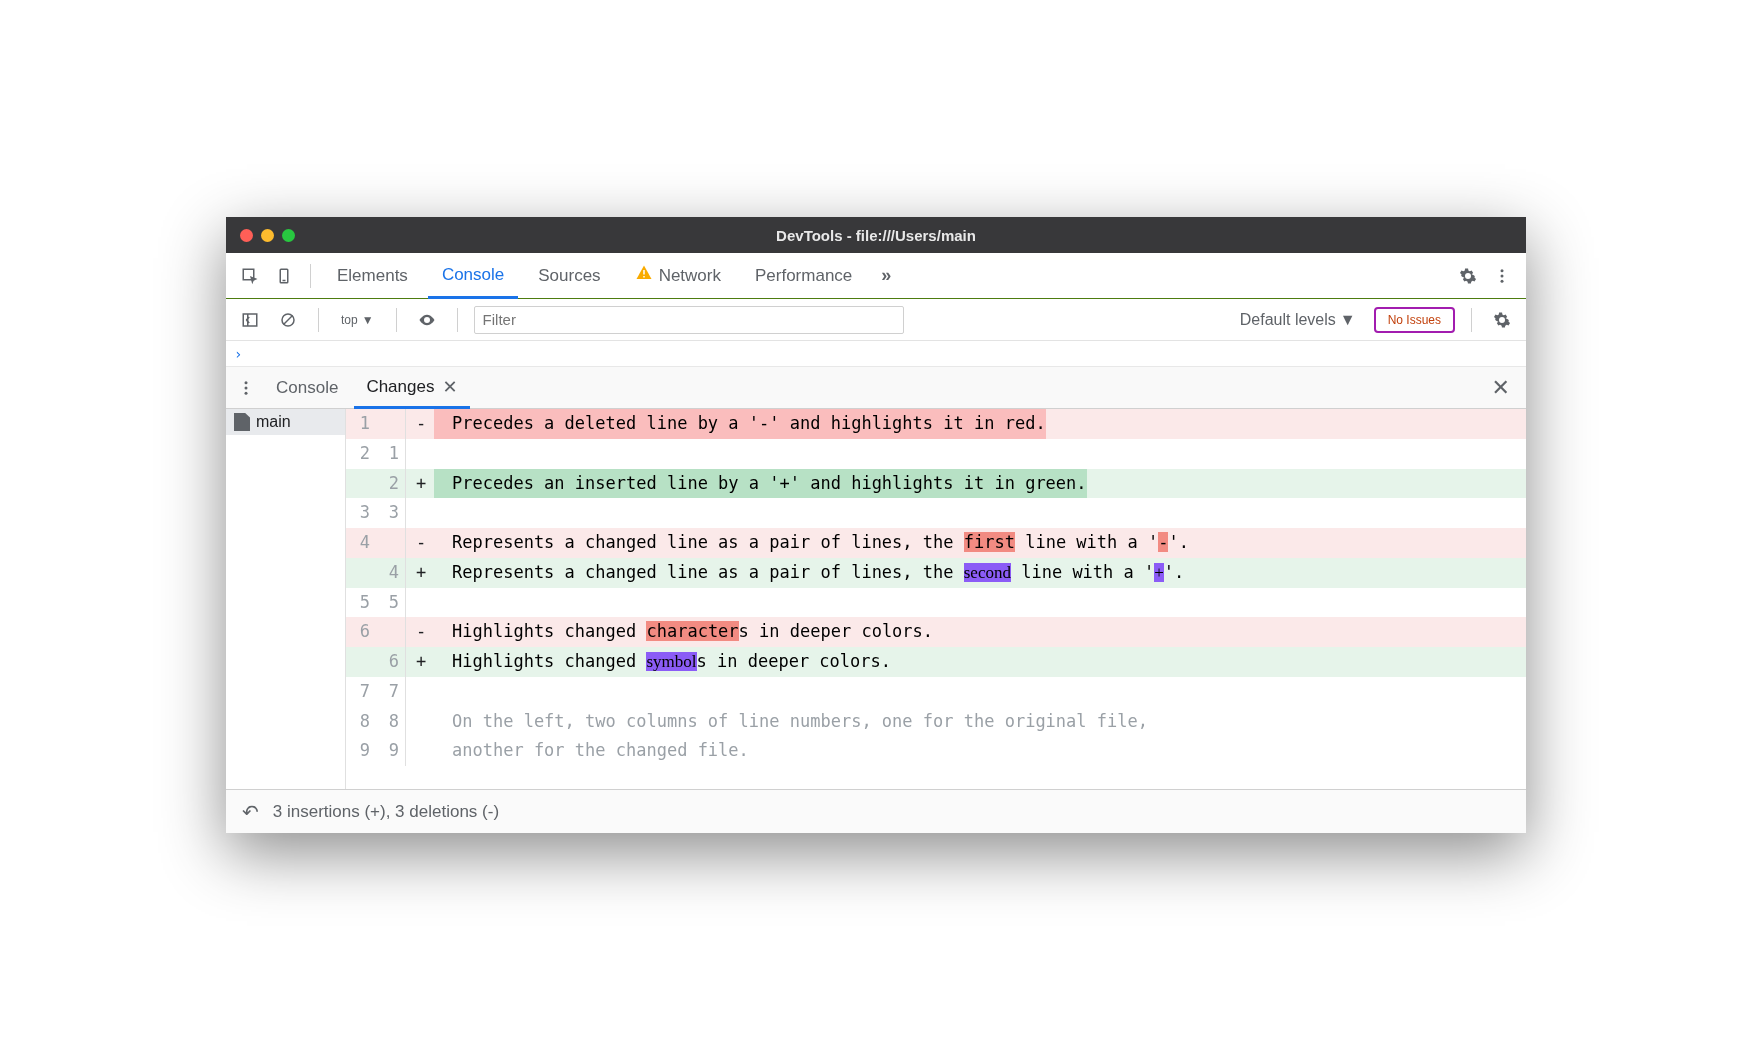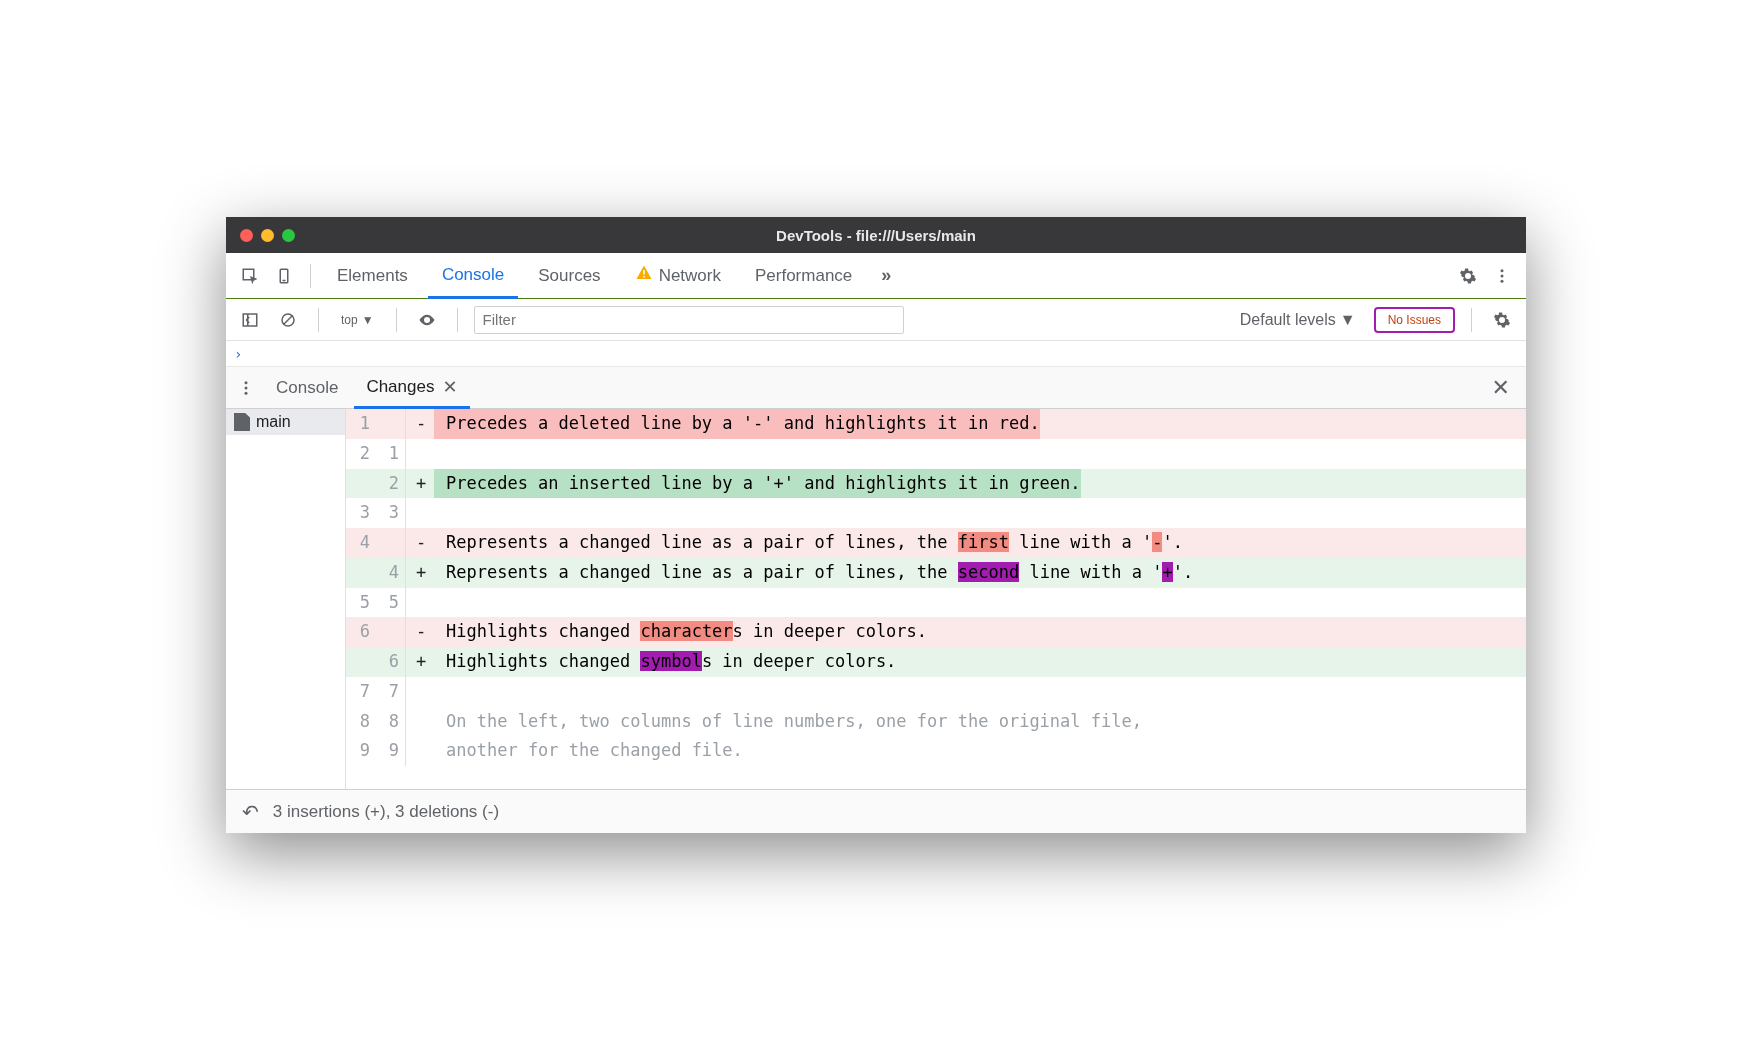--- a/index.html
+++ b/index.html
@@ -38,31 +38,31 @@
 .file-tree { width: 120px; border-right: 1px solid #e0e0e0; background: #fff; }
 .file-item { display: flex; align-items: center; gap: 6px; padding: 4px 8px; background: #e8eaed; font-size: 16px; color: #202124; }
 .file-icon { width: 16px; height: 18px; background: #5f6368; clip-path: polygon(0 0, 70% 0, 100% 25%, 100% 100%, 0 100%); }
 
 .diff-area { flex: 1; overflow: auto; font-family: "SF Mono", Menlo, Consolas, monospace; font-size: 17px; line-height: 1.75; }
 .diff-row { display: flex; white-space: pre; align-items: stretch; }
 .ln { width: 30px; text-align: right; color: #9aa0a6; padding-right: 6px; user-select: none; flex-shrink: 0; }
 .ln1 { border-right: none; }
 .ln2 { border-right: 1px solid #e0e0e0; margin-right: 2px;}
 .marker { width: 26px; text-align: center; color: #202124; flex-shrink: 0; }
-.content { flex: 1; padding-left: 12px; }
+.content { flex: 1; padding-left: 18px; }
 .row-del { background: #fbe9e9; }
 .row-del .ln, .row-del .marker, .row-del .content { background: #fbe9e9;}
 .row-del .content { background: #fabdbd; display:inline-block; flex: 0 1 auto; }
 .row-del-full .content { flex:1; background: #fbe9e9;}
 .row-add { background: #e6f4ea; }
 .row-add .ln, .row-add .marker { background: #e6f4ea; }
 .row-add .content { background: #b7e1c5; display:inline-block; flex: 0 1 auto;}
 .row-add-full .content { flex:1; background: #e6f4ea;}
 .deep-del { background: #f28b82; }
-.deep-add { background: #a21caf; }
+.deep-add { background: #8b5cf6; font-family: Liberation Serif, serif; }
 .row-ctx .content { color: #9aa0a6; }
 
 .changes-footer { height: 44px; border-top: 1px solid #d0d0d0; display: flex; align-items: center; padding: 0 16px; gap: 14px; color: #5f6368; font-size: 17px; background: #fafafa; }
 .undo { font-size: 20px; }
 
 svg { width: 18px; height: 18px; }
 .warn-tri { color: #f9ab00; }
 .more-chevrons { font-weight: bold; font-size: 18px; }
 </style>
 </head>

